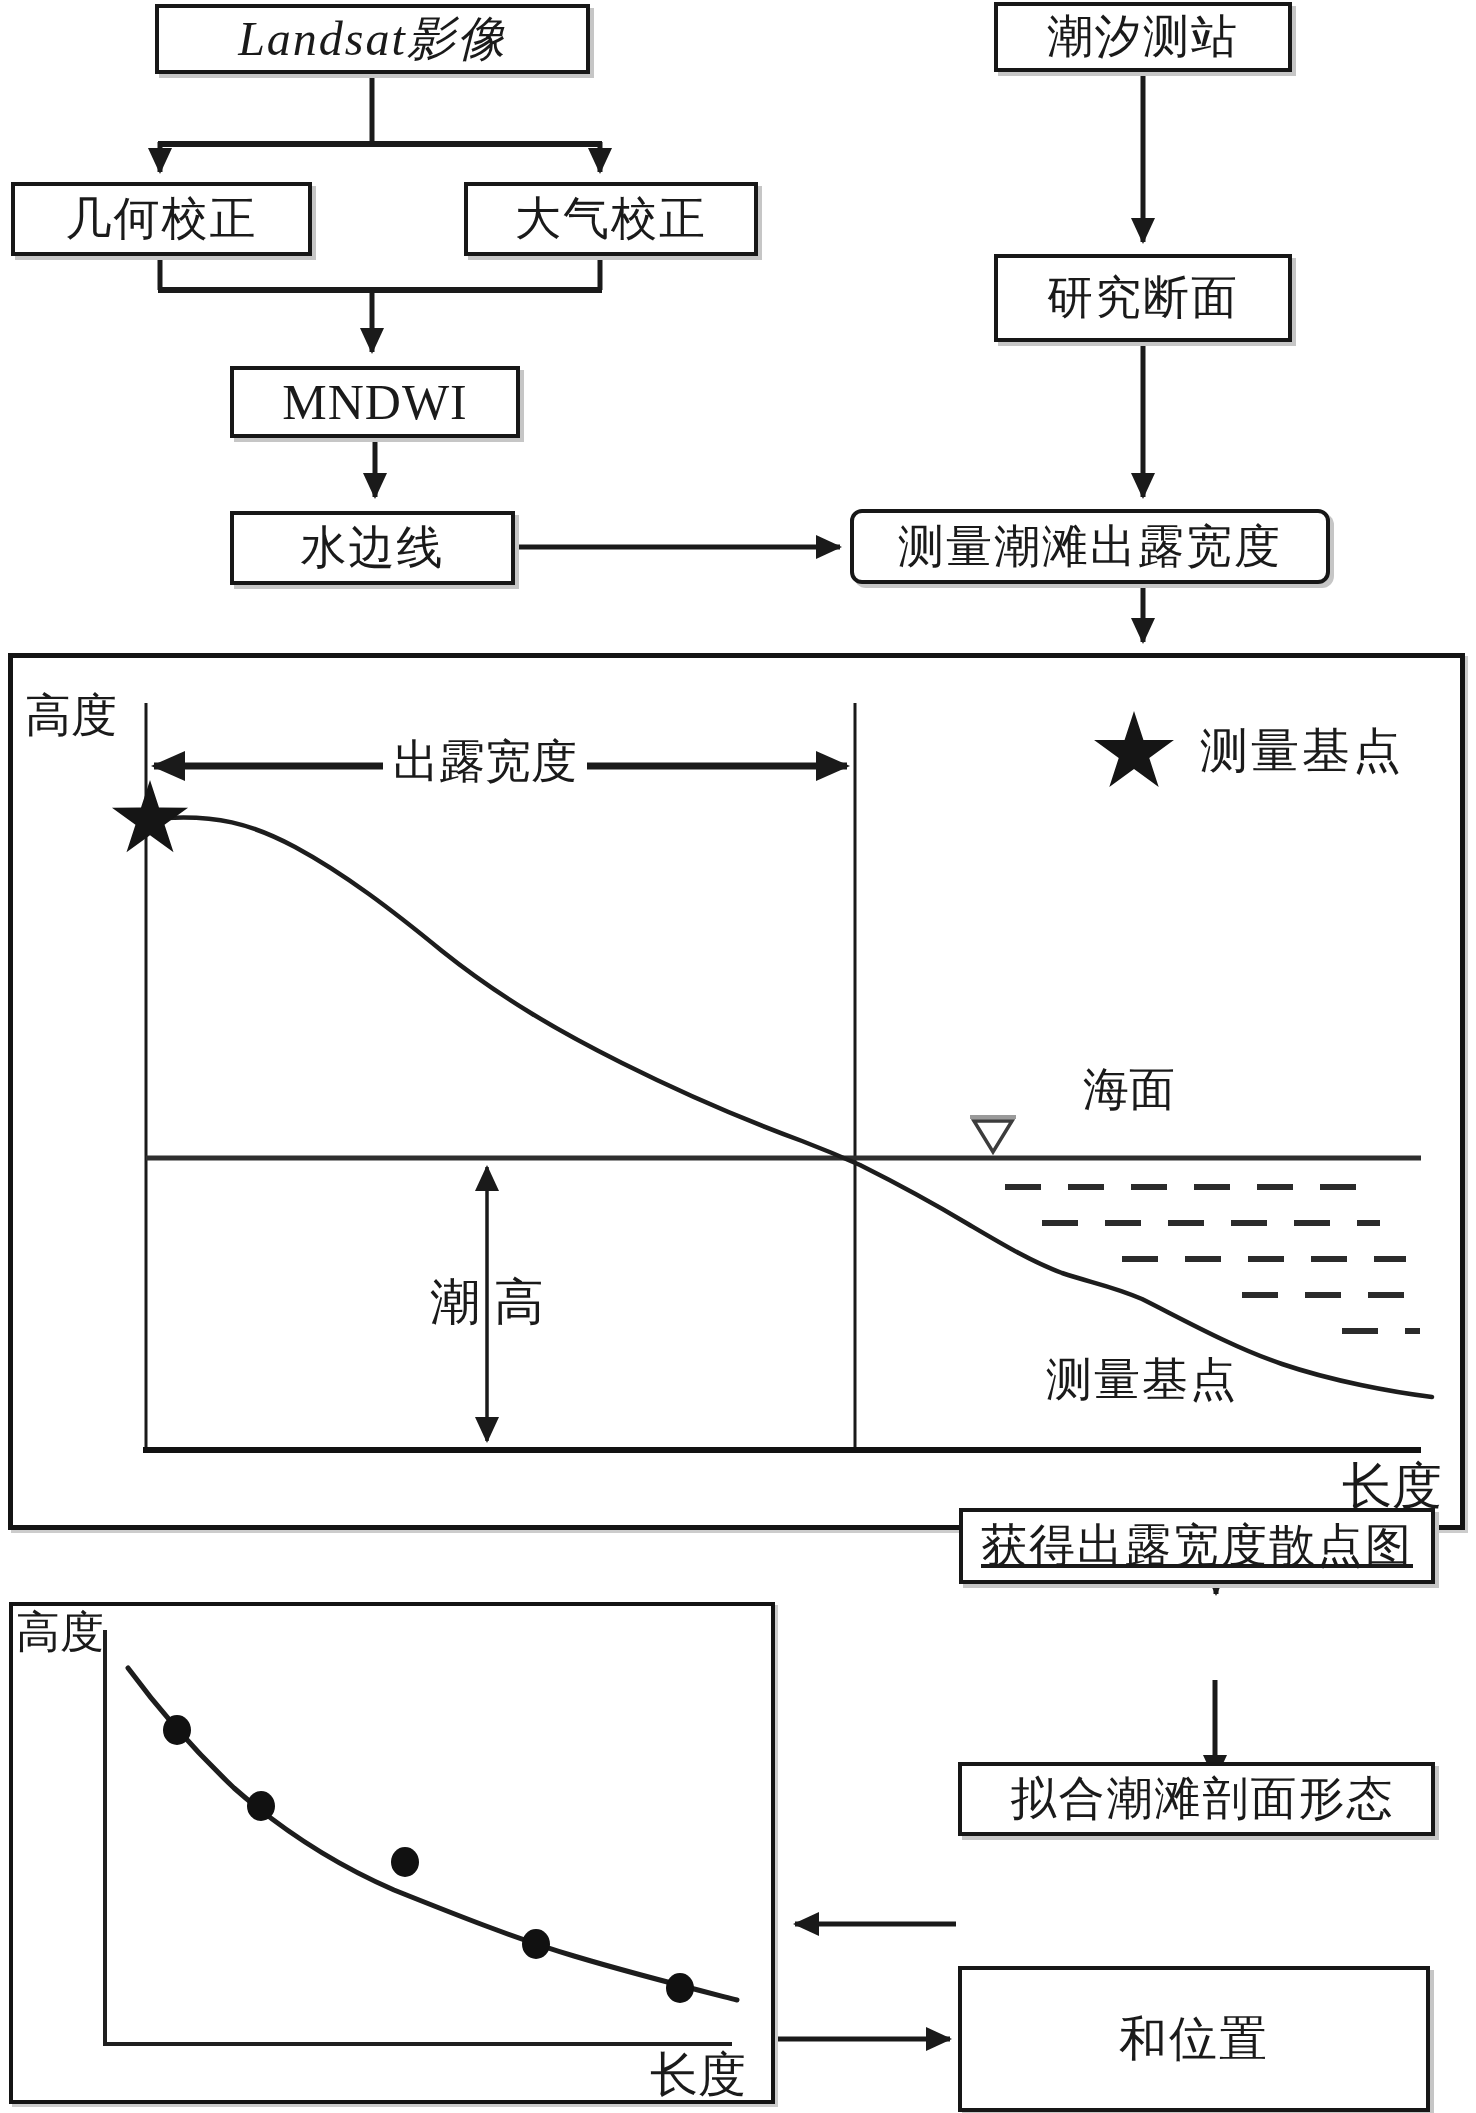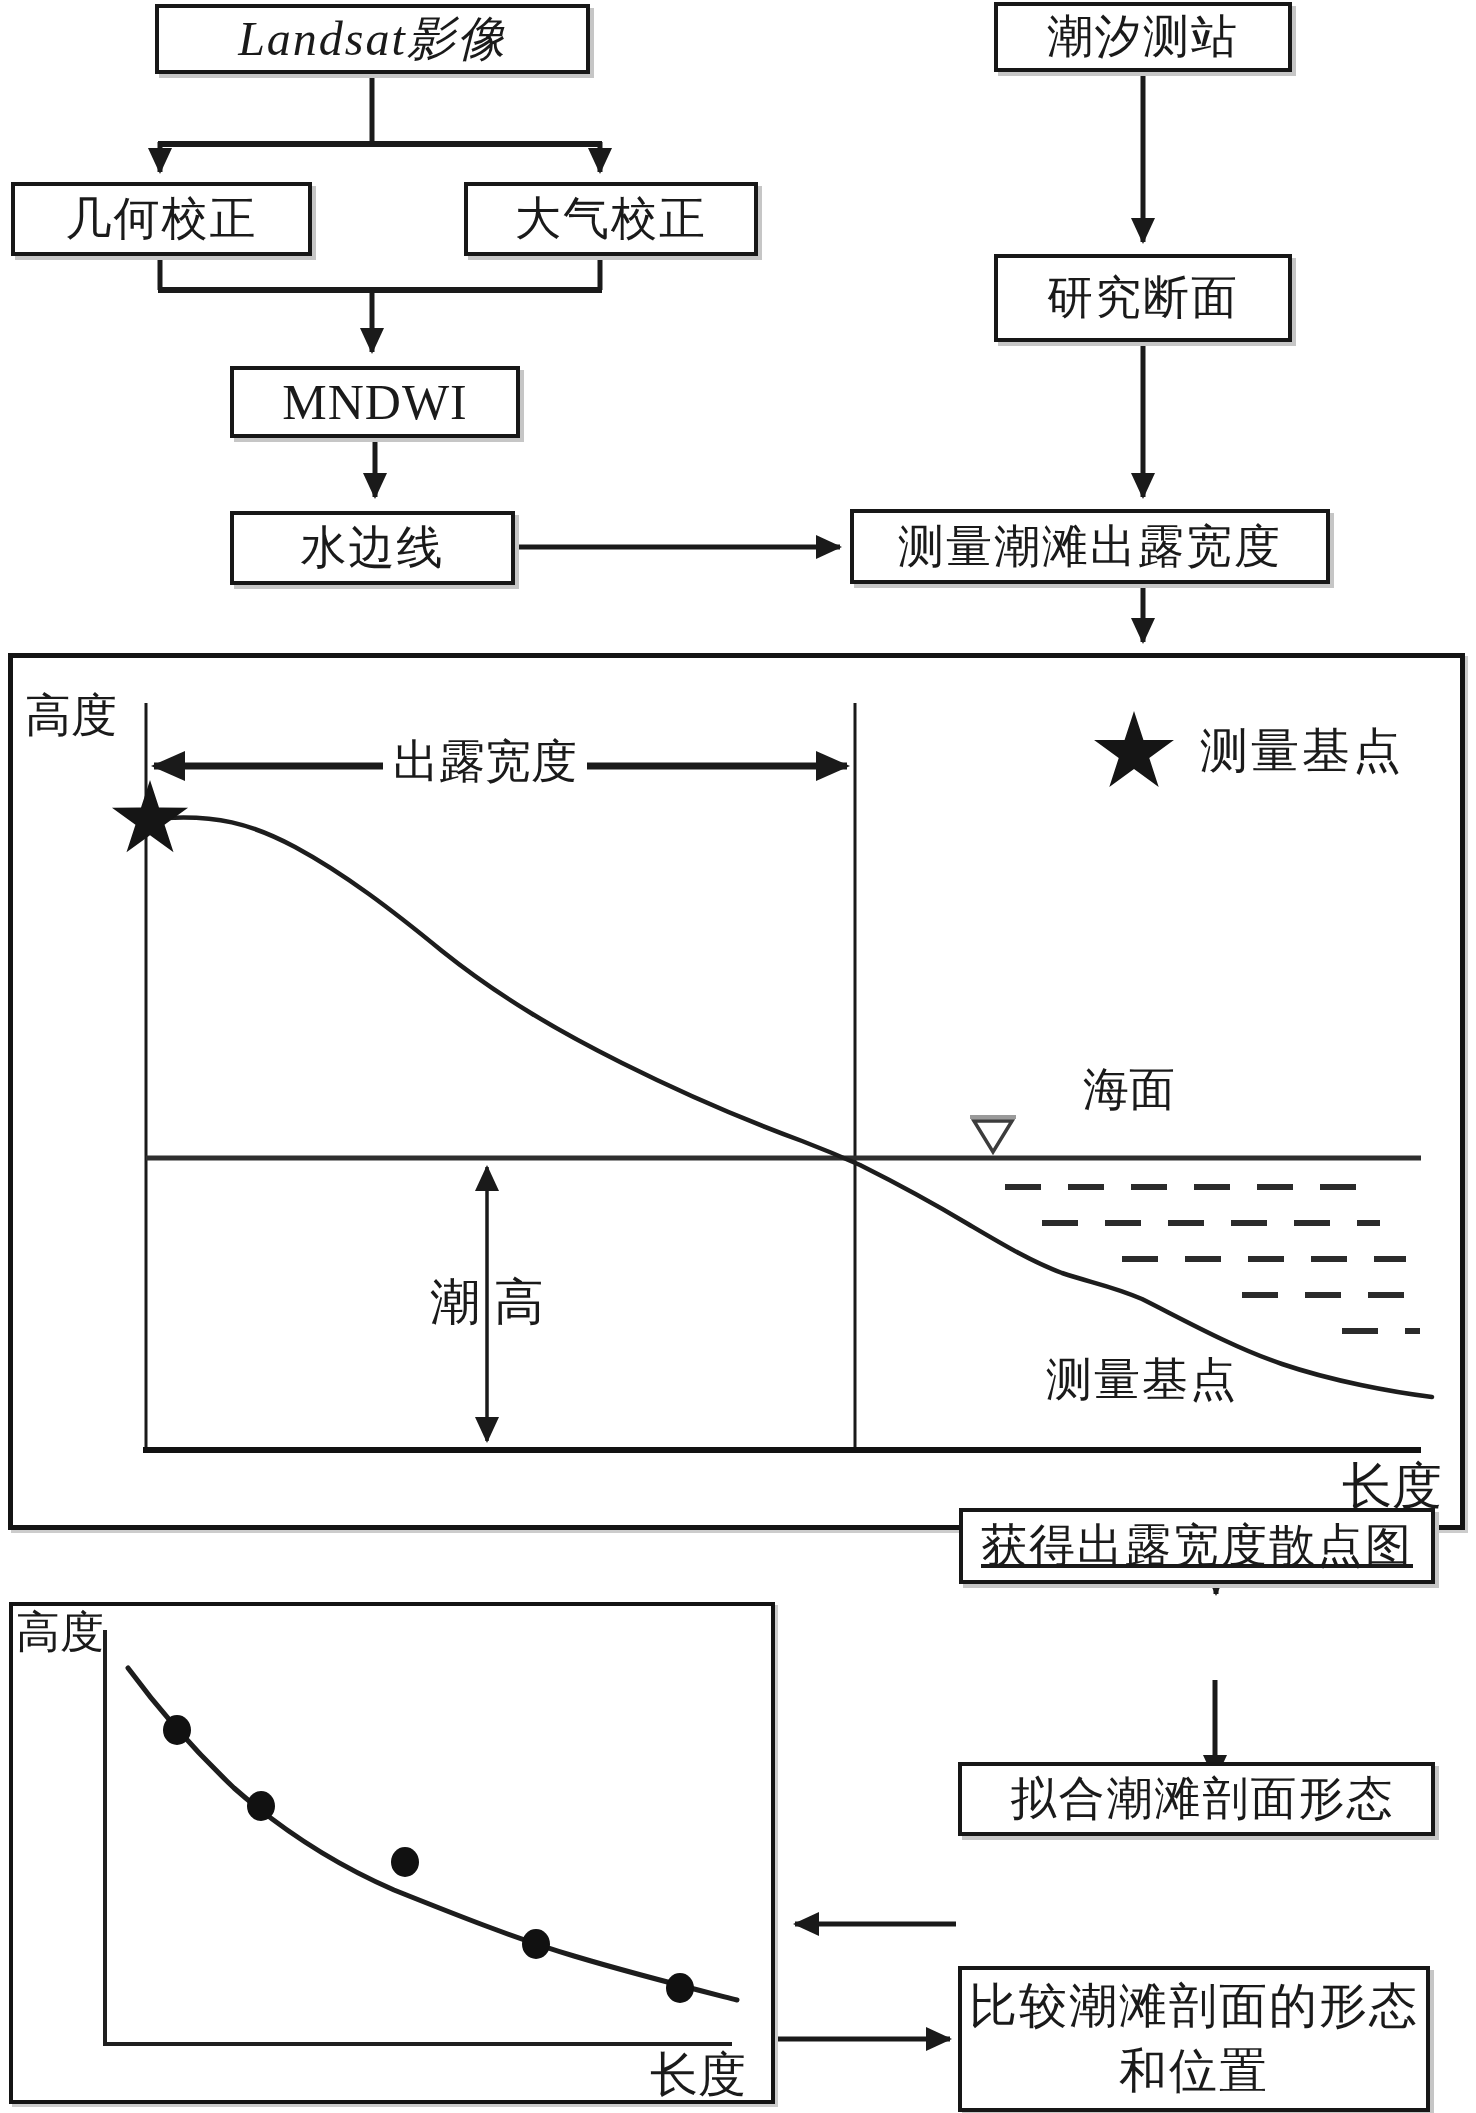--- a/index.html
+++ b/index.html
@@ -160,34 +160,33 @@
 </div>
 
 <div class="fbox" style="left:230px;top:366px;width:290px;height:72px;font-size:50px;letter-spacing:1px;">
   <span>MNDWI</span>
 </div>
 
 <div class="fbox" style="left:230px;top:511px;width:285px;height:74px;">
   <span>水边线</span>
 </div>
 
-<div class="fbox" style="left:850px;top:509px;width:480px;height:75px;">
+<div class="fbox" style="left:850px;top:509px;width:480px;height:75px;border-radius:12px;">
   <span>测量潮滩出露宽度</span>
 </div>
 
 <div class="fbox" style="left:959px;top:1508px;width:476px;height:76px;text-decoration:underline;">
   <span>获得出露宽度散点图</span>
 </div>
 
 <div class="fbox" style="left:958px;top:1762px;width:477px;height:74px;padding-left:12px;">
   <span>拟合潮滩剖面形态</span>
 </div>
 
 <div class="fbox compare-text" style="left:958px;top:1966px;width:472px;height:146px;font-size:48px;flex-direction:column;">
-  <span>比较潮滩剖面的形态</span>
   <span>和位置</span>
 </div>
 
 <div class="dlabel" style="left:25px;top:692px;font-size:46px;">高度</div>
 
 <div class="dlabel whitebg" style="left:383px;top:738px;font-size:46px;">出露宽度</div>
 
 <div class="dlabel" style="left:1200px;top:726px;font-size:48px;letter-spacing:3px;">测量基点</div>
 
 <div class="dlabel" style="left:1083px;top:1066px;font-size:46px;">海面</div>

